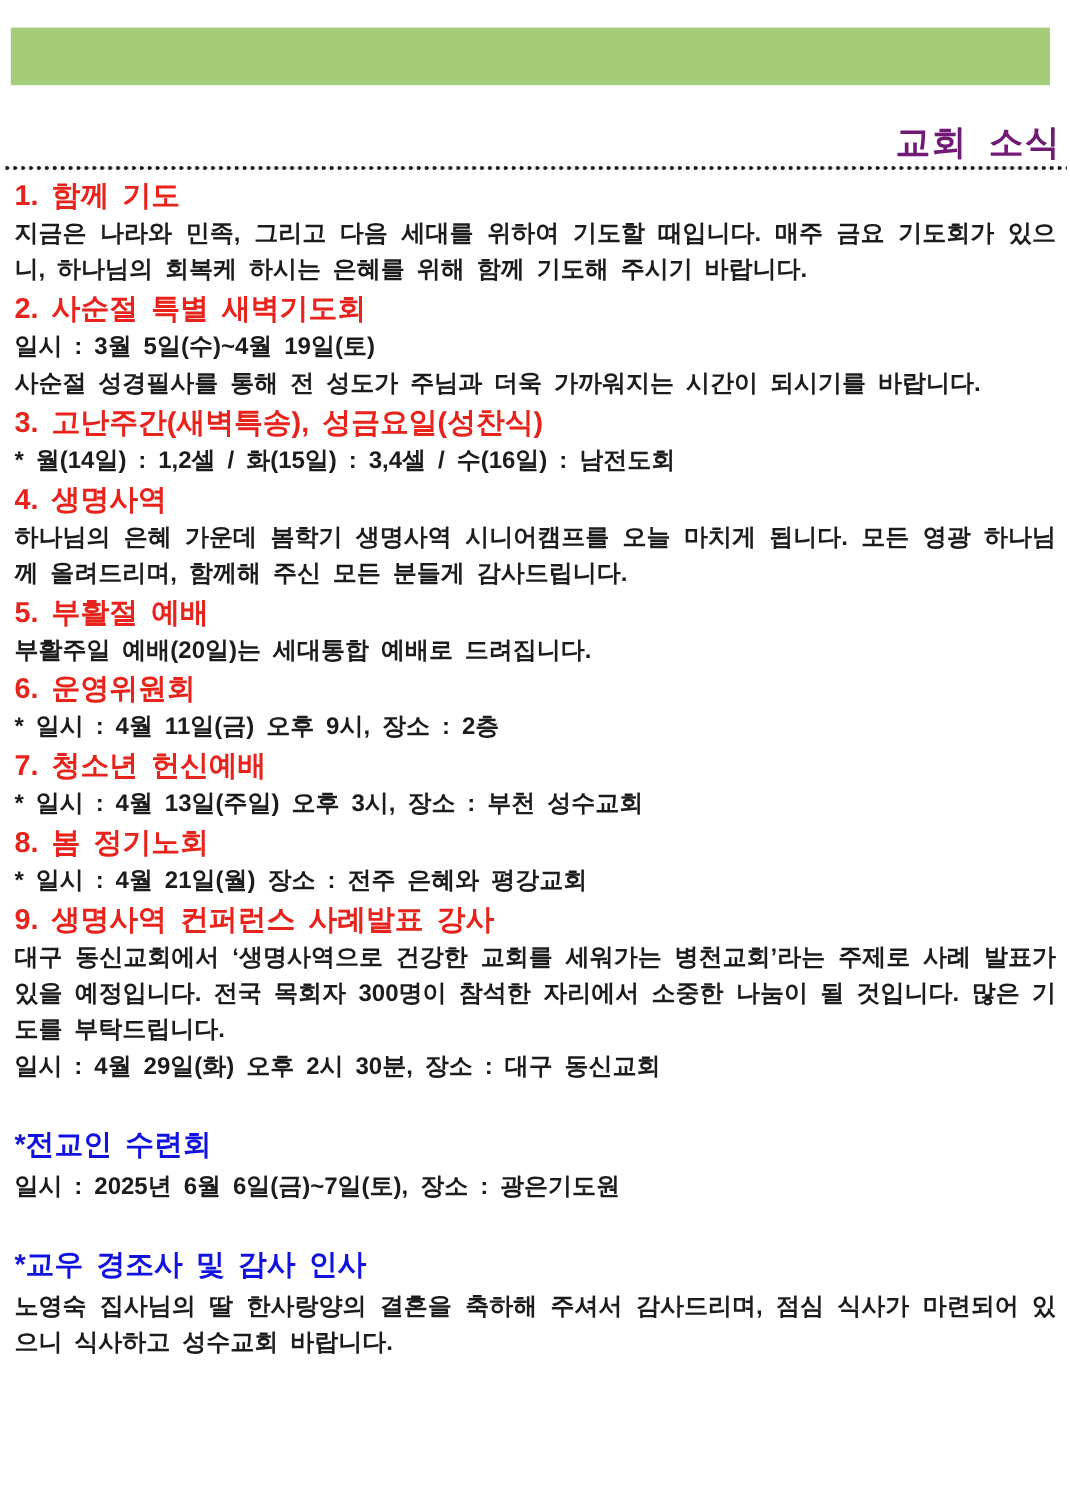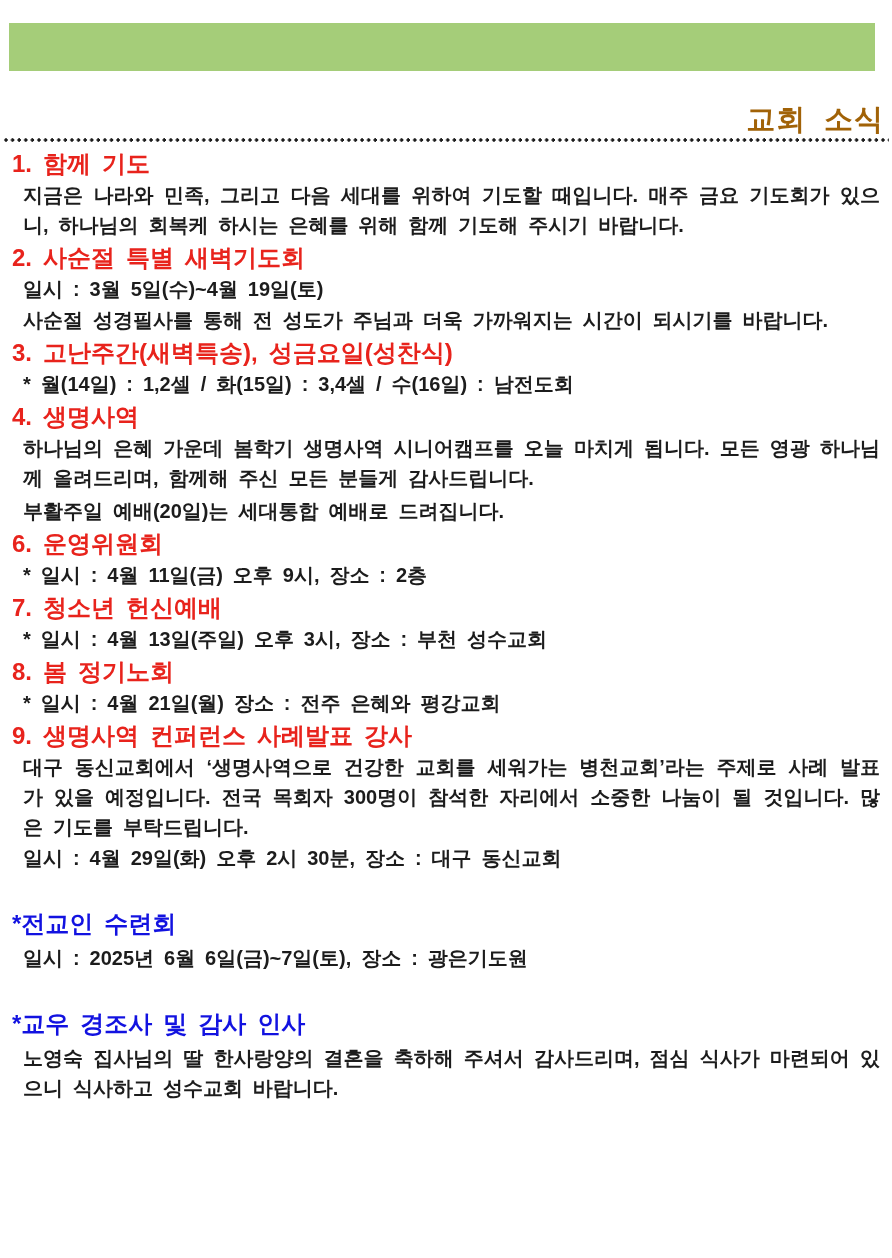--- a/index.html
+++ b/index.html
@@ -13,37 +13,37 @@
   body{
     width:892px;height:1258px;overflow:hidden;background:#ffffff;
     font-family:"Liberation Sans","DejaVu Sans",sans-serif;
     -webkit-font-smoothing:antialiased;
   }
   .banner{
     height:48px;margin:23px 17px 0 9px;background:var(--green);
   }
   .page-title{
     margin-top:31px;padding-right:8px;text-align:right;
-    font-size:29px;font-weight:800;line-height:34px;color:#a16207;
+    font-size:29px;font-weight:800;line-height:34px;color:#701a75;
     letter-spacing:1px;word-spacing:0.3em;
   }
   .dotted-divider{
     height:6px;margin:1px 3px 0 3px;
     background-image:radial-gradient(circle at 3px 3px,#1c1c1c 1.5px,transparent 1.9px);
     background-size:6.6px 6px;background-repeat:repeat-x;
   }
   main{padding:3px 12px 0 12px;}
   .section{margin-top:3px;}
   .section-heading{
     color:var(--red);font-size:24px;font-weight:700;line-height:30px;
     word-spacing:0.18em;
   }
   .body-text{
     color:var(--ink);font-size:20px;font-weight:700;line-height:30px;
-    word-spacing:0.22em;margin-top:1px;margin-left:11px;
+    word-spacing:0.22em;margin-top:1px;
   }
   .justify{text-align:justify;word-break:break-all;}
   .notice{margin-top:36px;}
   .notice .section-heading{color:var(--blue);}
   .notice .body-text{margin-top:4px;}
 </style>
 </head>
 <body>
 
 <header>
@@ -65,20 +65,21 @@
       </section>
       <section class="section">
         <div class="section-heading">3. 고난주간(새벽특송), 성금요일(성찬식)</div>
         <div class="body-text">* 월(14일) : 1,2셀 / 화(15일) : 3,4셀 / 수(16일) : 남전도회</div>
       </section>
       <section class="section">
         <div class="section-heading">4. 생명사역</div>
         <div class="body-text justify">하나님의 은혜 가운데 봄학기 생명사역 시니어캠프를 오늘 마치게 됩니다. 모든 영광 하나님께 올려드리며, 함께해 주신 모든 분들게 감사드립니다.</div>
       </section>
       <section class="section">
+        <div class="section-heading">5. 부활절 예배</div>
         <div class="body-text">부활주일 예배(20일)는 세대통합 예배로 드려집니다.</div>
       </section>
       <section class="section">
         <div class="section-heading">6. 운영위원회</div>
         <div class="body-text">* 일시 : 4월 11일(금) 오후 9시, 장소 : 2층</div>
       </section>
       <section class="section">
         <div class="section-heading">7. 청소년 헌신예배</div>
         <div class="body-text">* 일시 : 4월 13일(주일) 오후 3시, 장소 : 부천 성수교회</div>
       </section>

